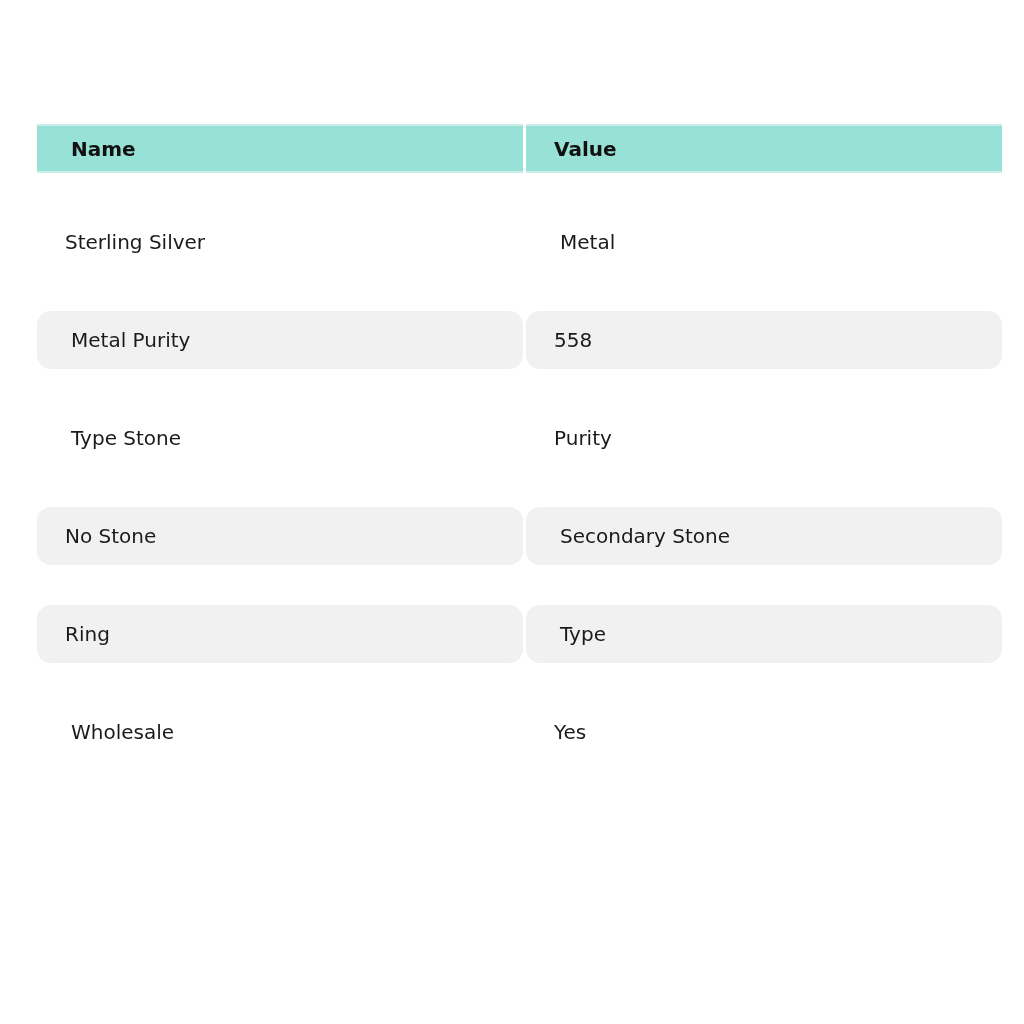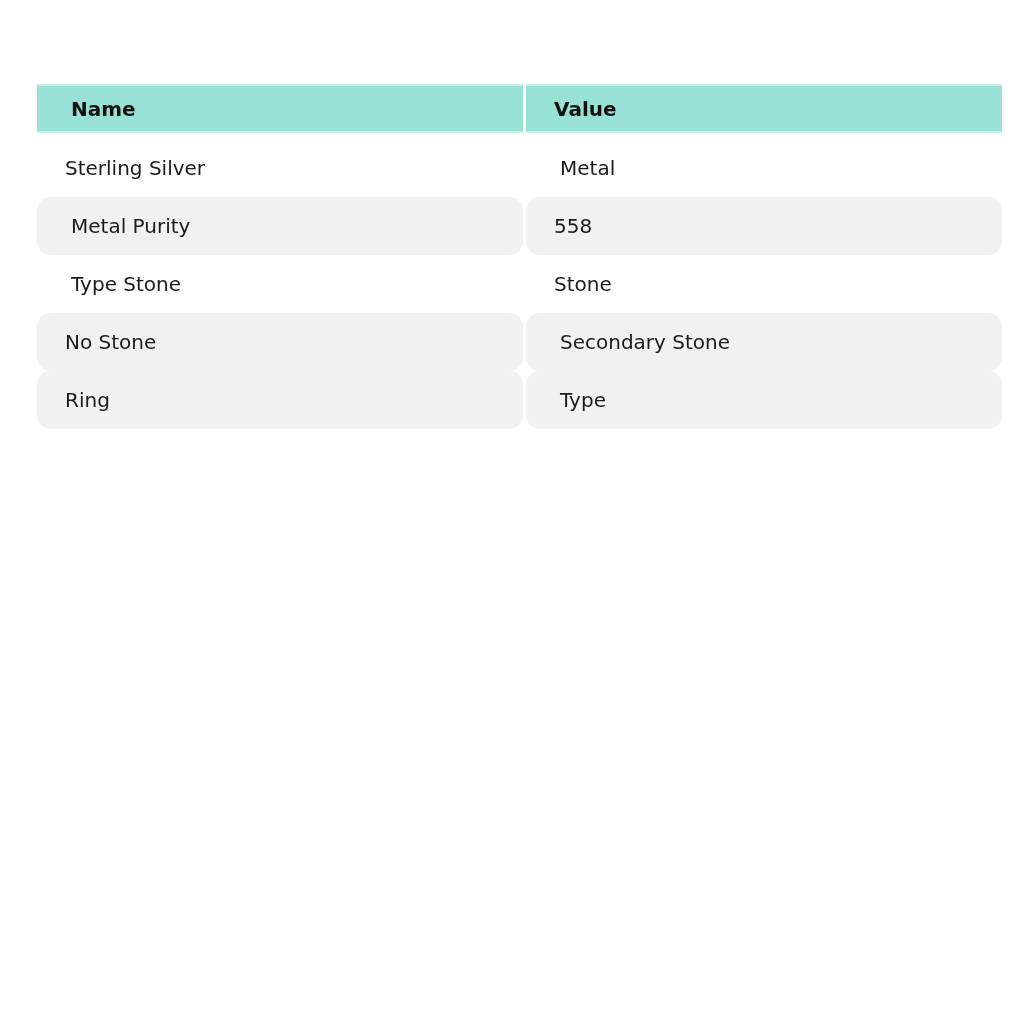--- a/index.html
+++ b/index.html
@@ -26,20 +26,21 @@
   .attr-table {
     position: absolute;
     left: 37px;
     top: 84px;
     width: 965px;
   }
   .row {
     display: grid;
     grid-template-columns: 486px 476px;
     column-gap: 3px;
+    margin-top: 40px;
   }
   .row.header-row {
     margin-bottom: 6px;
   }
   .cell {
     display: flex;
     align-items: center;
     font-size: 20px;
     color: var(--text-color);
     background: #ffffff;
@@ -79,29 +80,33 @@
       <div class="cell name-col">Metal</div>
     </div>
 
     <div class="row body-row alt">
       <div class="cell name-col">Metal Purity</div>
       <div class="cell value-col">558</div>
     </div>
 
     <div class="row body-row">
       <div class="cell name-col">Type Stone</div>
-      <div class="cell value-col">Stone</div>
+      <div class="cell value-col">Purity</div>
     </div>
 
     <div class="row body-row alt">
       <div class="cell value-col">No Stone</div>
       <div class="cell name-col">Secondary Stone</div>
     </div>
 
 
     <div class="row body-row alt">
       <div class="cell value-col">Ring</div>
       <div class="cell name-col">Type</div>
     </div>
 
+    <div class="row body-row">
+      <div class="cell name-col">Wholesale</div>
+      <div class="cell value-col">Yes</div>
+    </div>
 
   </div>
 </div>
 
 </body></html>

